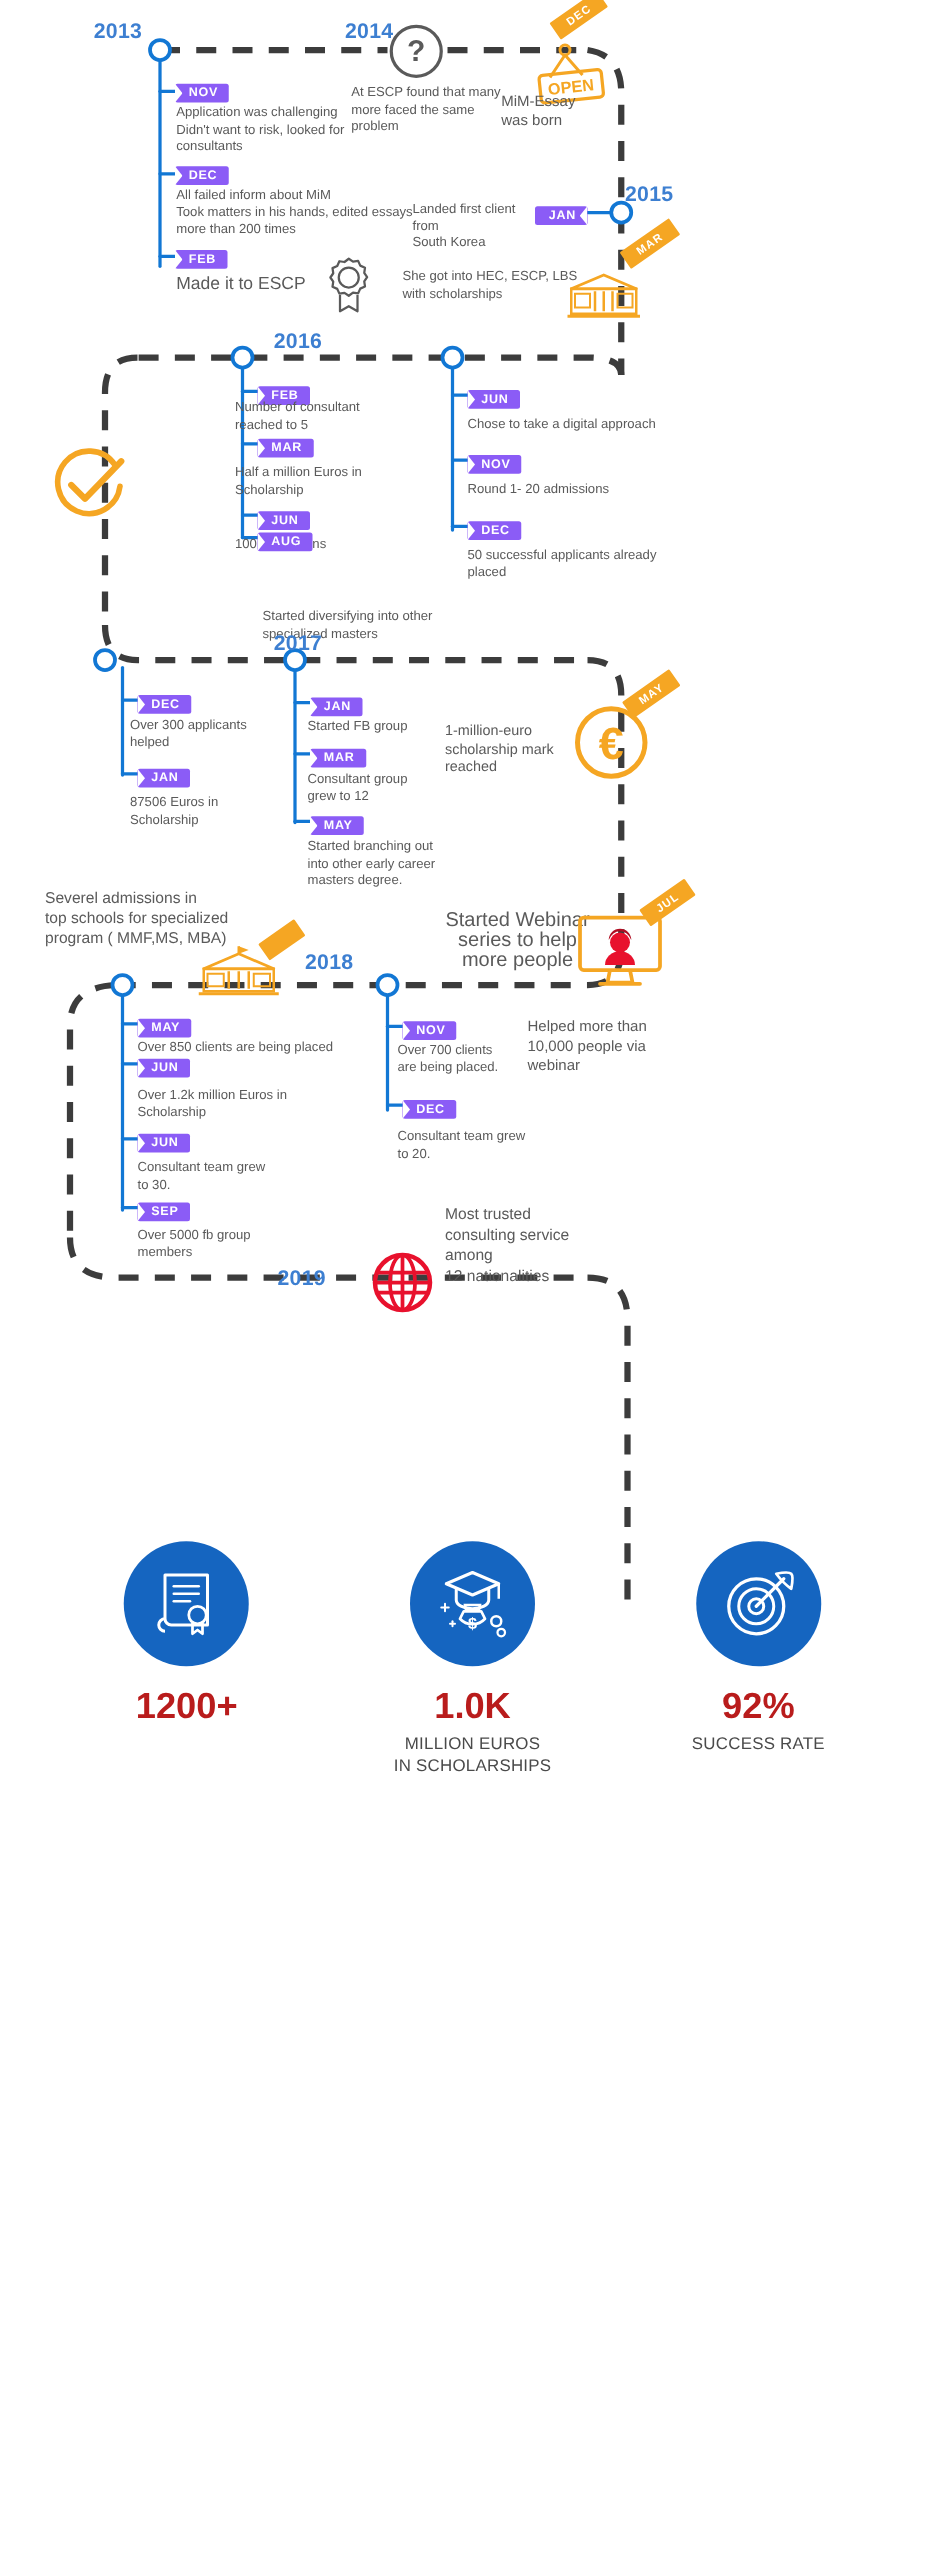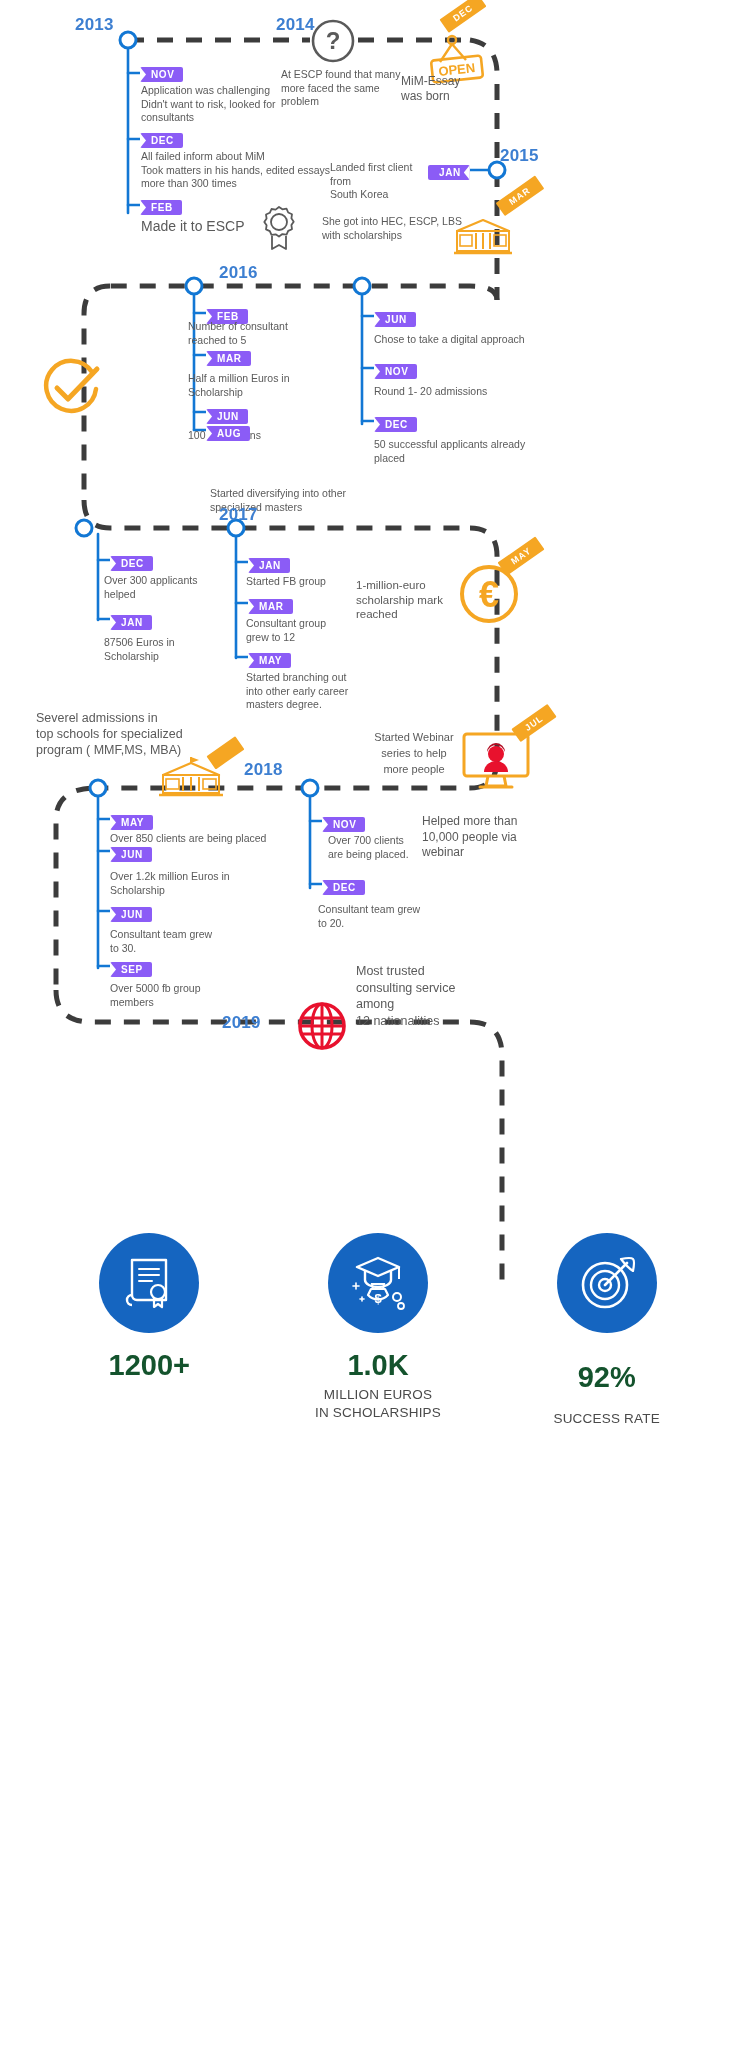--- a/index.html
+++ b/index.html
@@ -41,21 +41,21 @@
   .ribbon {
     background:#f5a623; color:#fff; font-size:9px; font-weight:bold;
     letter-spacing:1px; padding:3px 12px; display:inline-block;
     transform: rotate(-35deg); border-radius:1px;
   }
 
   .stat-circle {
     width:100px; height:100px; border-radius:50%;
     background:#1565c0; display:flex; align-items:center; justify-content:center;
   }
-  .stat-num { color:#14532d; font-size:29px; font-weight:bold; text-align:center; }
+  .stat-num { color:#b91c1c; font-size:29px; font-weight:bold; text-align:center; }
   .stat-label { color:#4a4a4a; font-size:13.5px; text-align:center; line-height:18px; letter-spacing:0.2px; }
 </style>
 </head>
 <body>
 
 <svg class="svg-layer" viewBox="0 0 756 2048">
   <g fill="none" stroke="#3c3c3c" stroke-width="5" stroke-linecap="butt" stroke-dasharray="16 13">
 
     <path d="M128,40 L310,40"></path>
     <path d="M358,40 L470,40"></path>
@@ -130,21 +130,21 @@
 </div>
 <div class="abs desc" style="left:141px; top:84px; width:230px; white-space:pre-line;">Application was challenging
 Didn't want to risk, looked for
 consultants</div>
 
 <div class="abs" style="left:140px; top:130px;">
   <span class="mtag left-notch">DEC</span>
 </div>
 <div class="abs desc" style="left:141px; top:150px; width:250px; white-space:pre-line;">All failed inform about MiM
 Took matters in his hands, edited essays
-more than 300 times</div>
+more than 200 times</div>
 
 <div class="abs" style="left:140px; top:197px;">
   <span class="mtag left-notch">FEB</span>
 </div>
 
 <div class="abs desc-lg" style="left:141px; top:218px; width:130px; font-size:14px;">Made it to ESCP</div>
 <svg class="abs" style="left:258px; top:204px;" width="42" height="48" viewBox="0 0 42 48">
   <path d="M21 3 l3.4 2.3 4.1-.6 1.7 3.8 3.8 1.7-.6 4.1 2.3 3.4-2.3 3.4.6 4.1-3.8 1.7-1.7 3.8-4.1-.6L21 32.6 17.6 30.3l-4.1.6-1.7-3.8-3.8-1.7.6-4.1L6.3 18l2.3-3.4-.6-4.1 3.8-1.7 1.7-3.8 4.1.6z" fill="none" stroke="#5a5a5a" stroke-width="1.8" stroke-linejoin="round"></path>
   <circle cx="21" cy="18" r="8" fill="none" stroke="#5a5a5a" stroke-width="1.8"></circle>
   <path d="M14 32 v13 l7-4 7 4 v-13" fill="none" stroke="#5a5a5a" stroke-width="1.8" stroke-linejoin="round"></path>
@@ -279,21 +279,21 @@
 scholarship mark
 reached</div>
 <svg class="abs" style="left:458px; top:563px;" width="62" height="62" viewBox="0 0 62 62">
   <circle cx="31" cy="31" r="27" fill="none" stroke="#f5a623" stroke-width="4"></circle>
   <text x="31" y="44" text-anchor="middle" font-family="Liberation Sans, sans-serif" font-size="36" font-weight="bold" fill="#f5a623">€</text>
 </svg>
 <div class="abs" style="left:498px; top:545px;">
   <span class="ribbon">MAY</span>
 </div>
 
-<div class="abs desc-md" style="left:344px; top:729px; width:140px; text-align:center; white-space:pre-line; font-size:11px; line-height:16px;">Started Webinar
+<div class="abs desc-md" style="left:344px; top:729px; width:140px; text-align:center; white-space:pre-line; font-size:16px; line-height:16px;">Started Webinar
 series to help
 more people</div>
 <svg class="abs" style="left:458px; top:730px;" width="76" height="62" viewBox="0 0 76 62">
   <rect x="6" y="4" width="64" height="42" rx="3" fill="none" stroke="#f5a623" stroke-width="3"></rect>
   <path d="M30 46 L28 56 L48 56 L46 46" fill="none" stroke="#f5a623" stroke-width="3" stroke-linejoin="round"></path>
   <line x1="22" y1="57" x2="54" y2="57" stroke="#f5a623" stroke-width="3" stroke-linecap="round"></line>
   <g transform="translate(38,26)">
     <path d="M-12 16 a12 11 0 0 1 24 0 z" fill="#e8112d"></path>
     <circle cx="0" cy="-2" r="8" fill="#e8112d"></circle>
     <path d="M-9 -4 a9 9 0 0 1 18 0 q-3 -7 -9 -7 t-9 7z" fill="#b00d22"></path>
@@ -345,21 +345,21 @@
 
 <div class="abs" style="left:110px; top:959px;">
   <span class="mtag left-notch">SEP</span>
 </div>
 <div class="abs desc" style="left:110px; top:982px; width:200px; white-space:pre-line;">Over 5000 fb group
 members</div>
 
 <div class="abs" style="left:322px; top:814px;">
   <span class="mtag left-notch">NOV</span>
 </div>
-<div class="abs desc" style="left:328px; top:834px; width:160px; white-space:pre-line;">Over 700 clients
+<div class="abs desc" style="left:318px; top:834px; width:160px; white-space:pre-line;">Over 700 clients
 are being placed.</div>
 
 <div class="abs" style="left:322px; top:877px;">
   <span class="mtag left-notch">DEC</span>
 </div>
 <div class="abs desc" style="left:318px; top:903px; width:180px; white-space:pre-line;">Consultant team grew
 to 20.</div>
 
 <div class="abs desc-md" style="left:422px; top:814px; width:170px; white-space:pre-line; font-size:12px; line-height:15.5px;">Helped more than
 10,000 people via
@@ -416,21 +416,21 @@
           <line x1="15" y1="44" x2="15" y2="48"></line>
             <line x1="13" y1="46" x2="17" y2="46"></line>
         </g>
       </svg>
     </div>
     <div class="stat-num" style="margin-top:16px;">1.0K</div>
     <div class="stat-label" style="margin-top:4px; white-space:pre-line;">MILLION EUROS
 IN SCHOLARSHIPS</div>
   </div>
 
-  <div style="width:202px; display:flex; flex-direction:column; align-items:center;gap:12px;">
+  <div style="width:202px; display:flex; flex-direction:column; align-items:center;">
     <div class="stat-circle">
       <svg width="60" height="60" viewBox="0 0 60 60">
         <circle cx="28" cy="32" r="22" fill="none" stroke="#fff" stroke-width="2.6"></circle>
         <circle cx="28" cy="32" r="14" fill="none" stroke="#fff" stroke-width="2.4"></circle>
         <circle cx="28" cy="32" r="6" fill="none" stroke="#fff" stroke-width="2.4"></circle>
         <line x1="28" y1="32" x2="50" y2="10" stroke="#fff" stroke-width="2.6" stroke-linecap="round"></line>
         <path d="M44 6 q10 -2 12 0 q2 2 0 12 q-6 -4 -12 -12z" fill="none" stroke="#fff" stroke-width="2.2" stroke-linejoin="round"></path>
       </svg>
     </div>
     <div class="stat-num" style="margin-top:16px;">92%</div>

